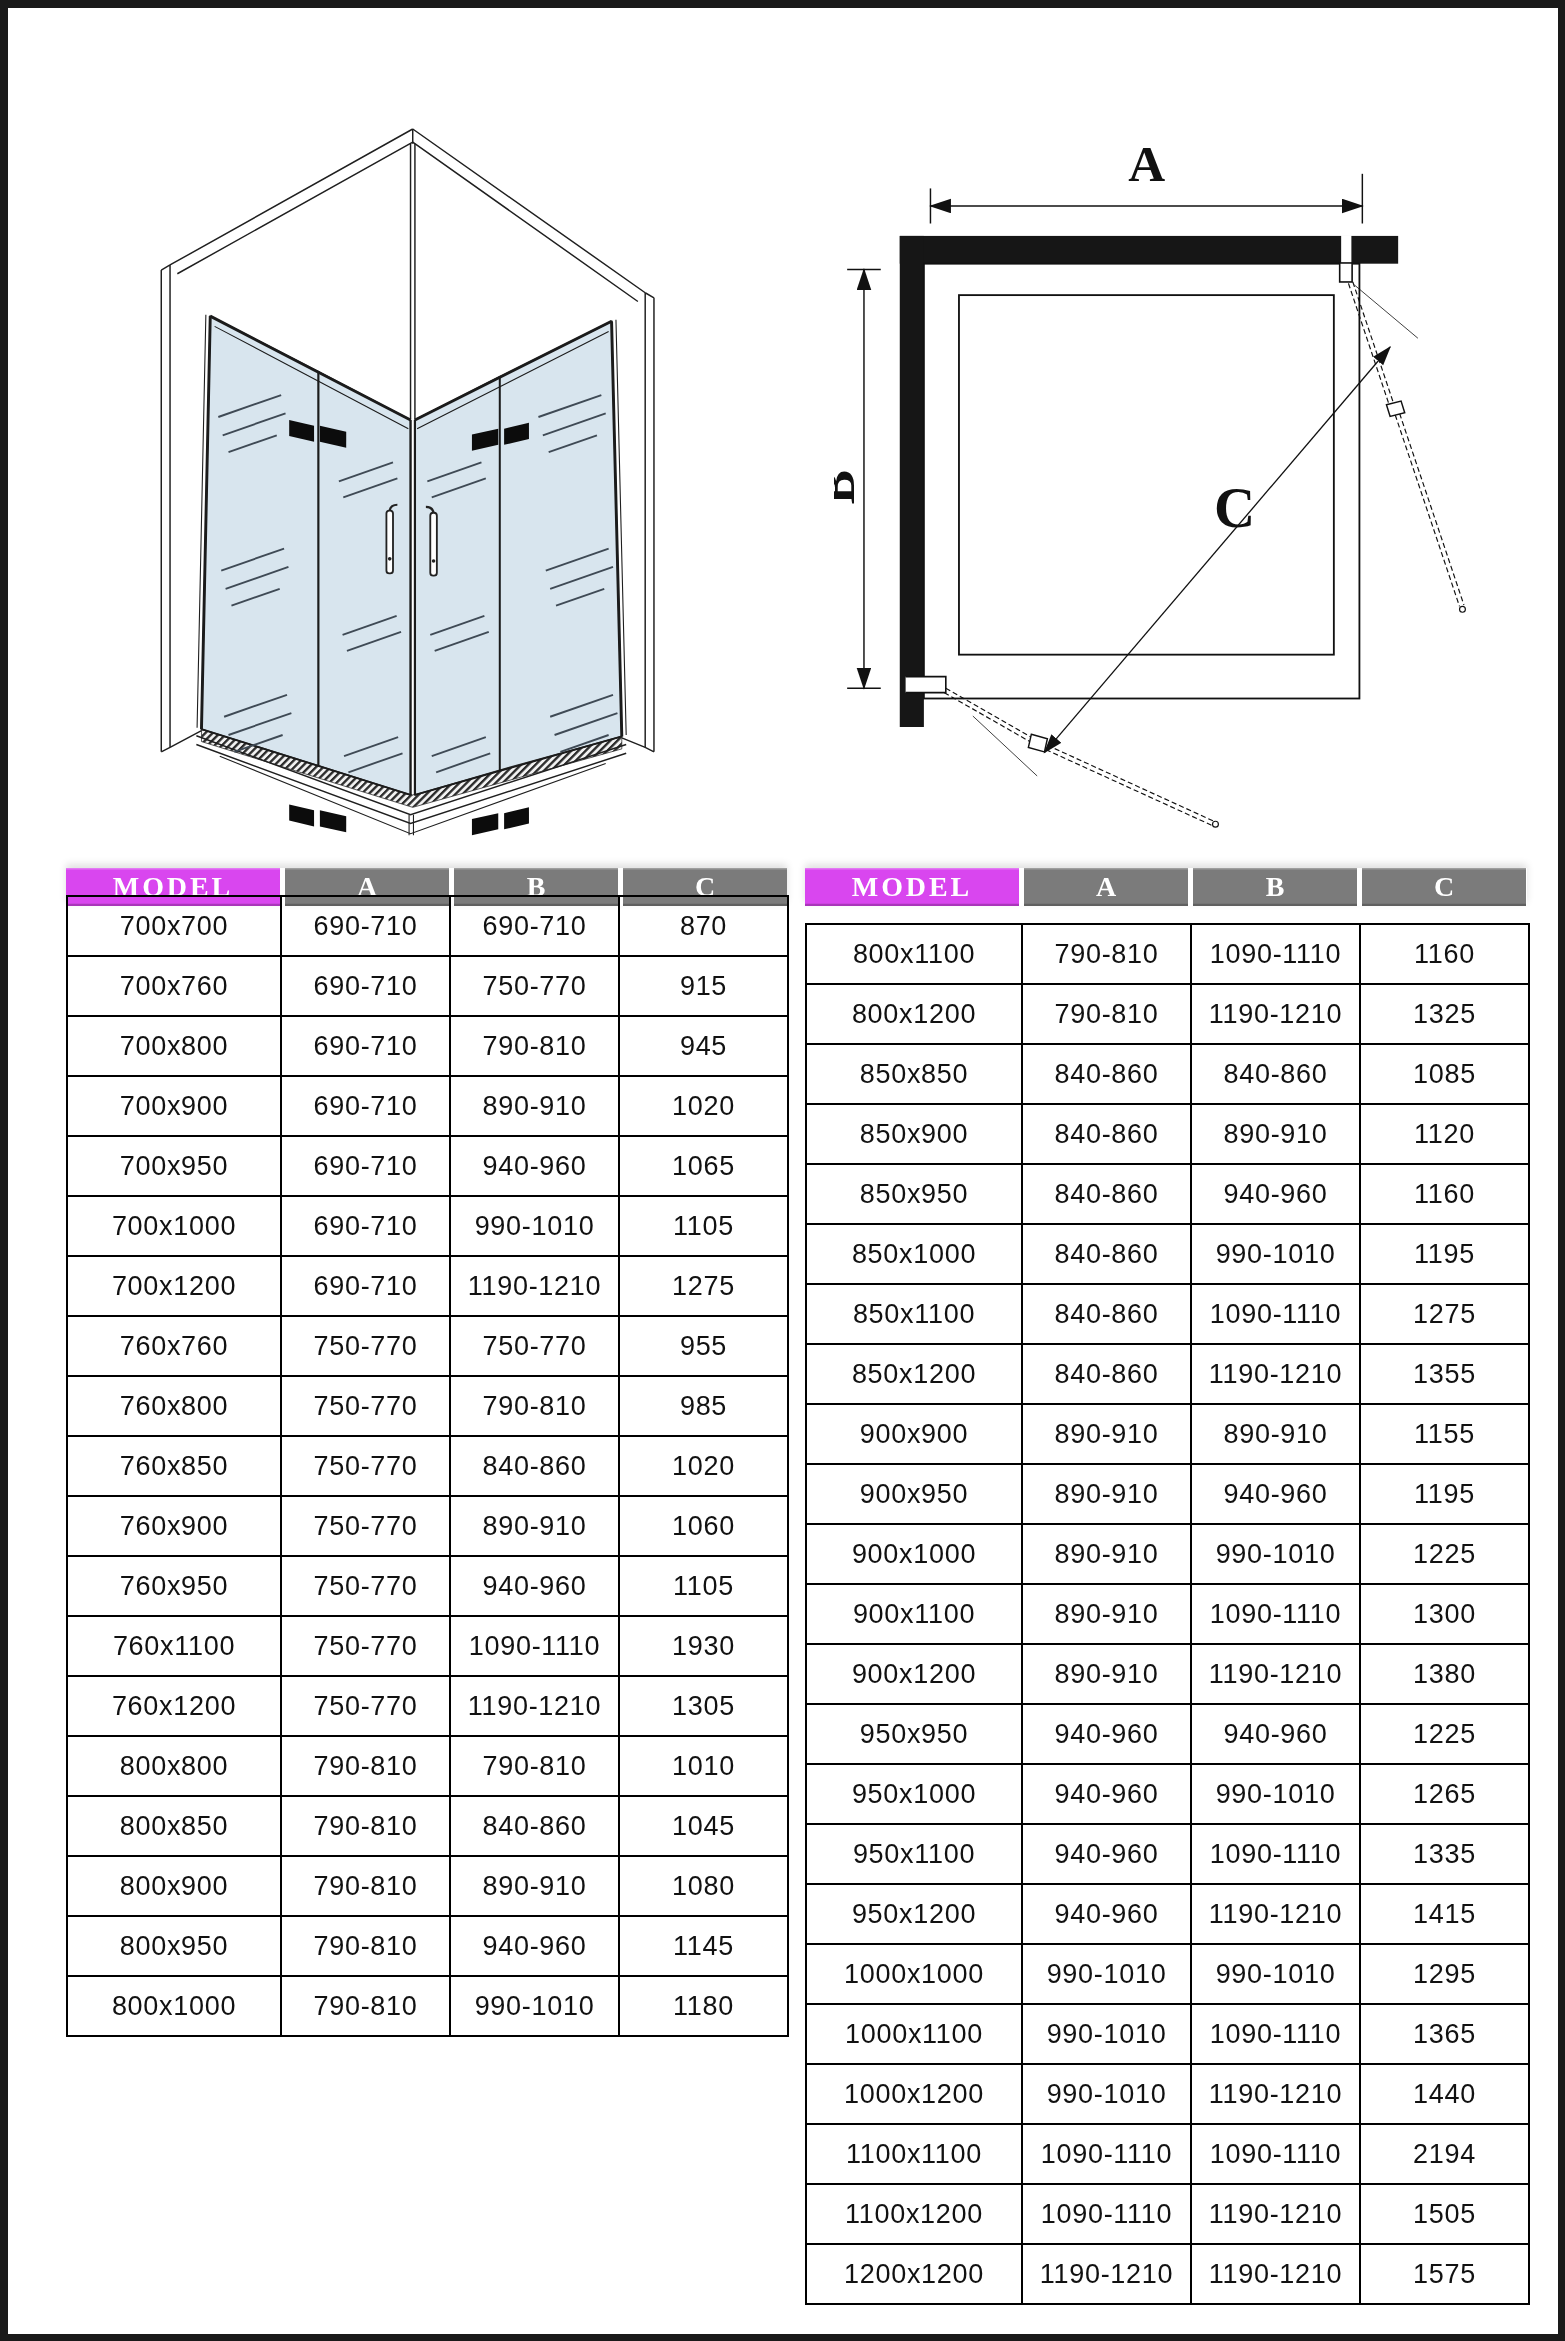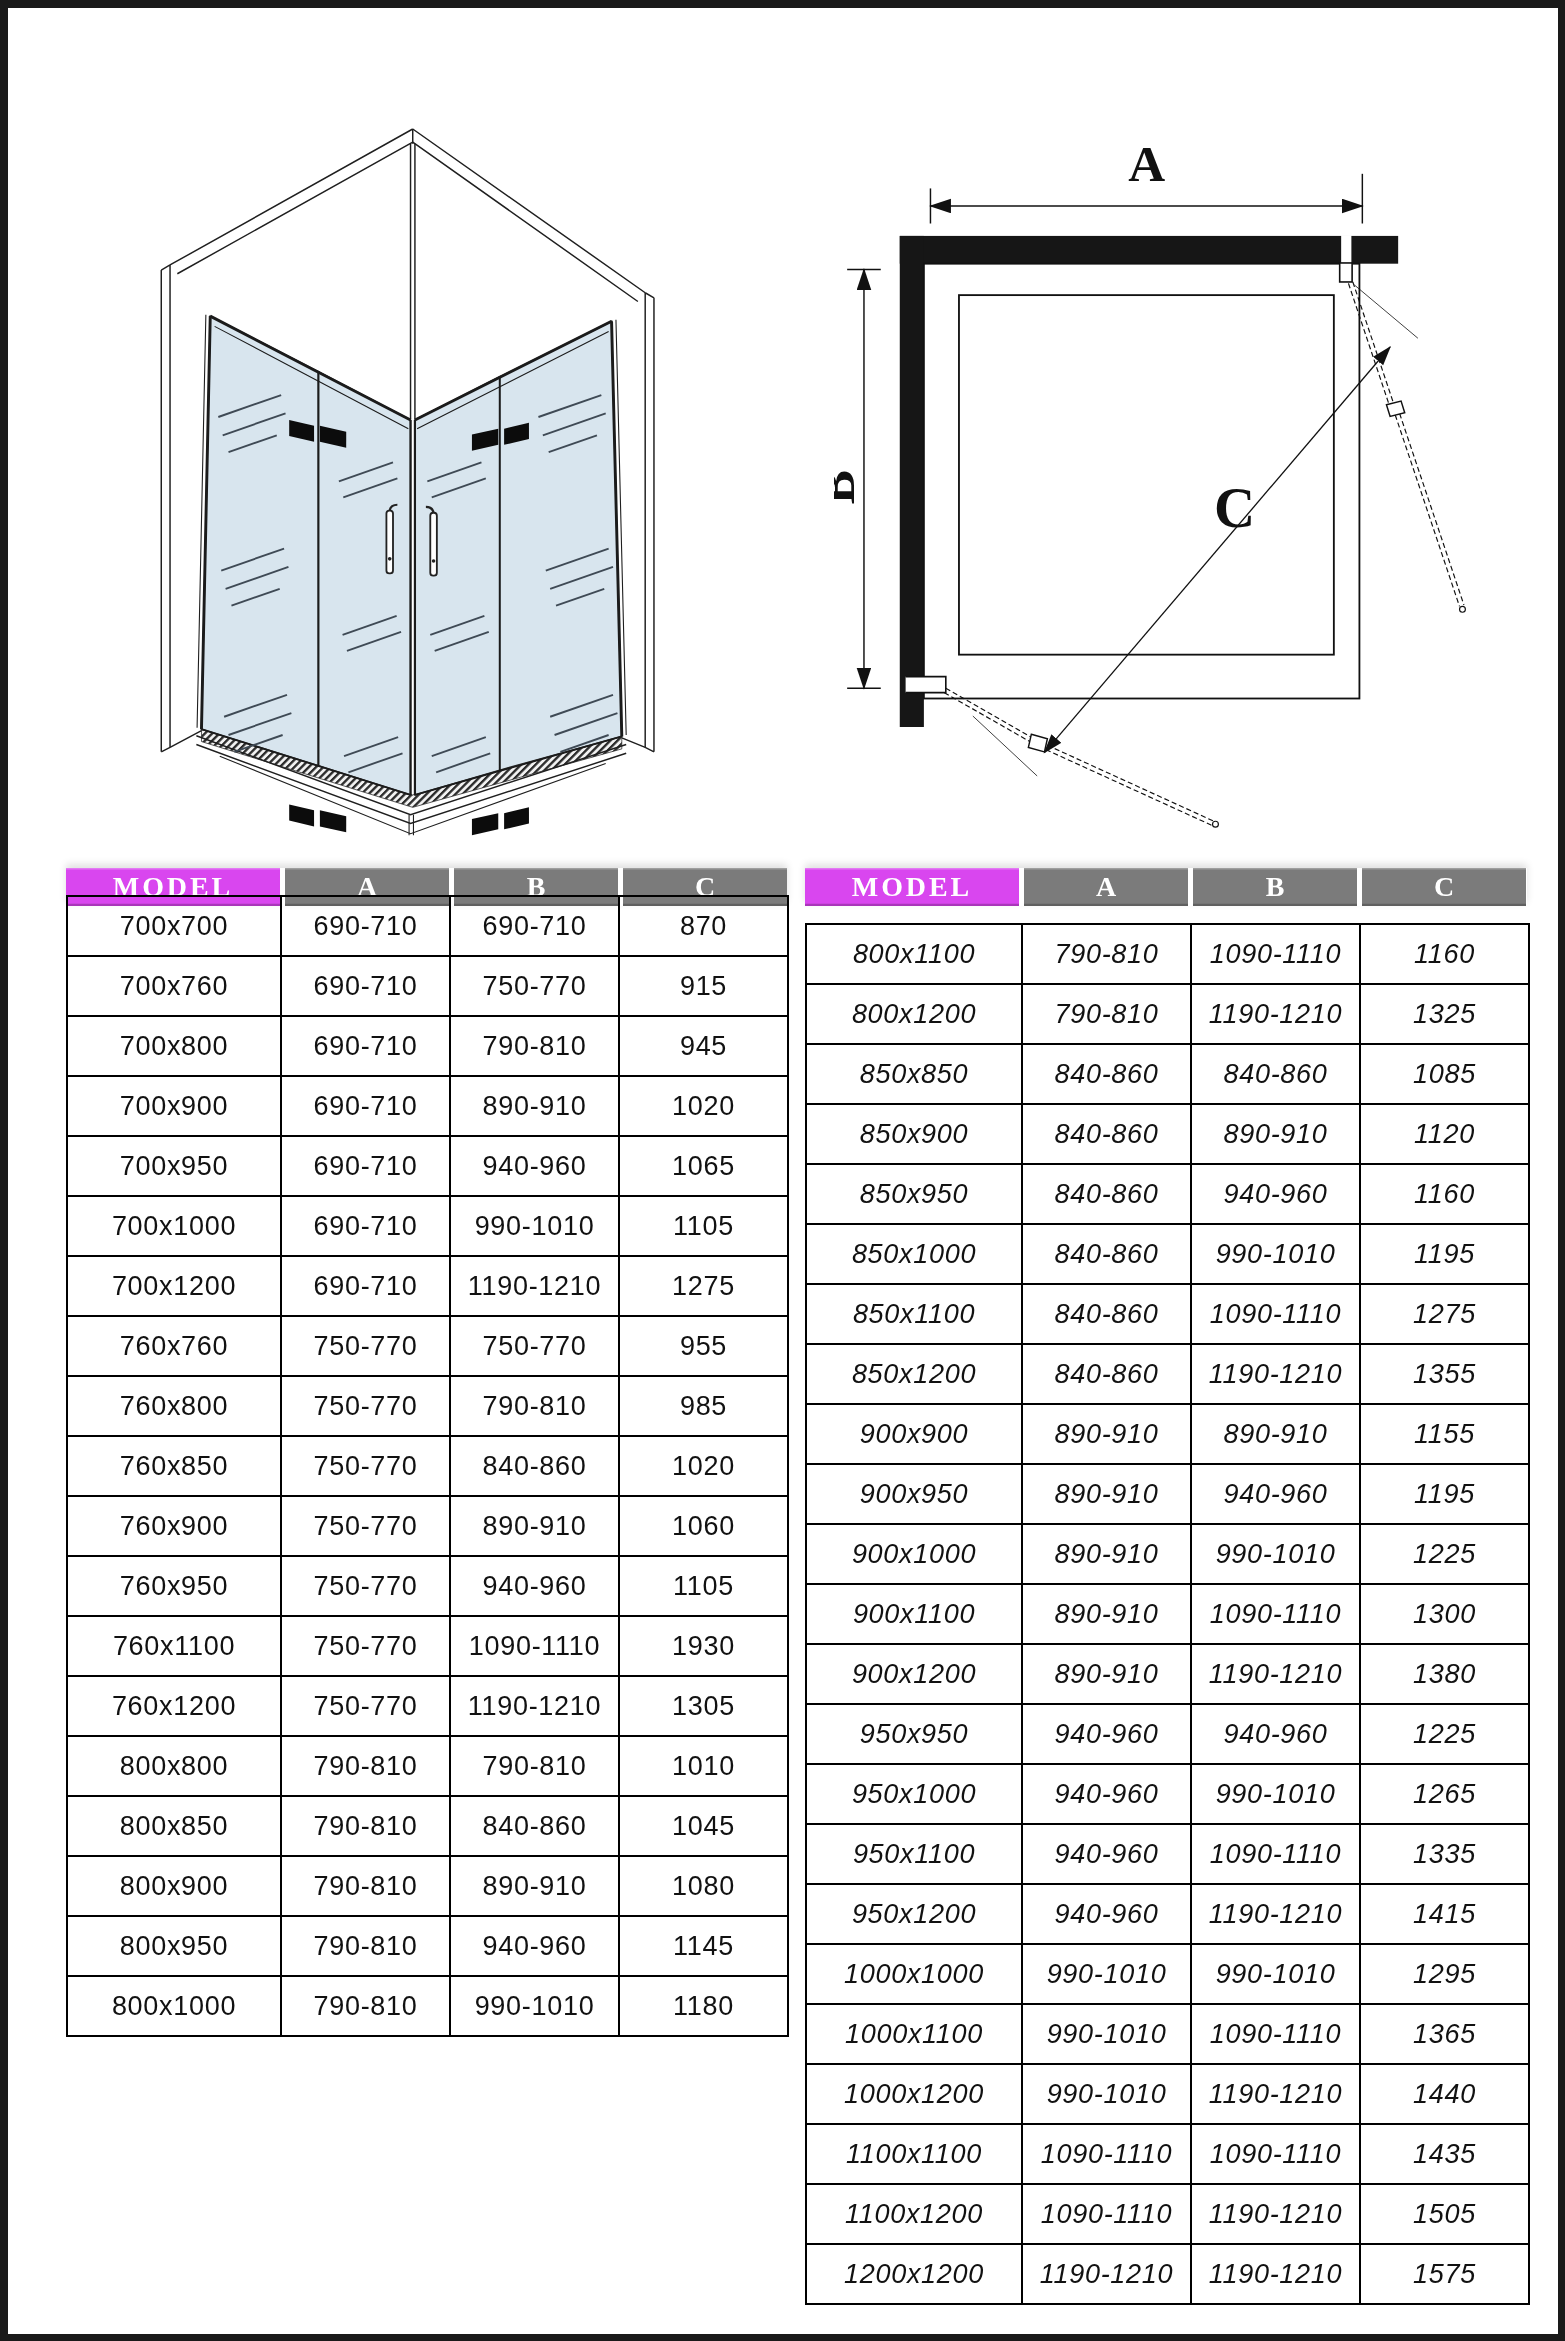--- a/index.html
+++ b/index.html
@@ -307,21 +307,21 @@
         </tr>
       </tbody>
   </table>
 
   <div class="thead" style="left:797px; top:860px; width:722px;">
     <div class="th model">MODEL</div>
     <div class="th abc">A</div>
     <div class="th abc">B</div>
     <div class="th abc">C</div>
   </div>
-  <table class="tbl" style="left:797px; top:915px; width:722px;font-style:italic;">
+  <table class="tbl" style="left:797px; top:915px; width:722px;">
     <colgroup>
         <col style="width:216px">
         <col style="width:169px">
         <col style="width:169px">
         <col style="width:169px">
       </colgroup>
     <tbody>
         <tr>
           <td>800x1100</td>
           <td>790-810</td>
@@ -439,21 +439,21 @@
         <tr>
           <td>1000x1200</td>
           <td>990-1010</td>
           <td>1190-1210</td>
           <td>1440</td>
         </tr>
         <tr>
           <td>1100x1100</td>
           <td>1090-1110</td>
           <td>1090-1110</td>
-          <td>1435</td>
+          <td>2194</td>
         </tr>
         <tr>
           <td>1100x1200</td>
           <td>1090-1110</td>
           <td>1190-1210</td>
           <td>1505</td>
         </tr>
         <tr>
           <td>1200x1200</td>
           <td>1190-1210</td>

